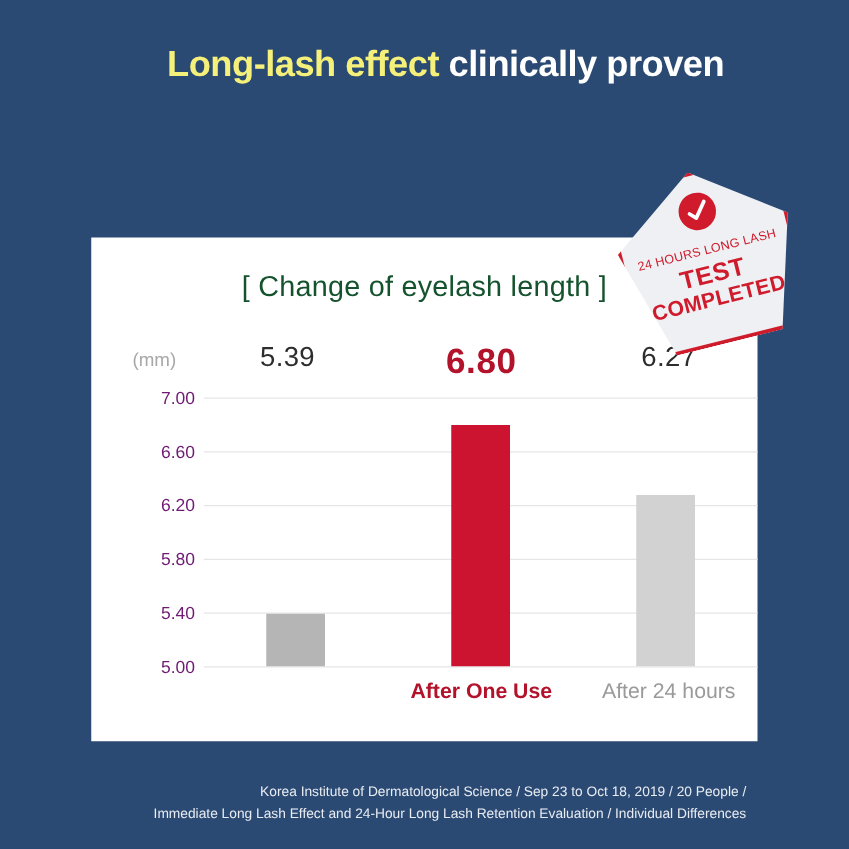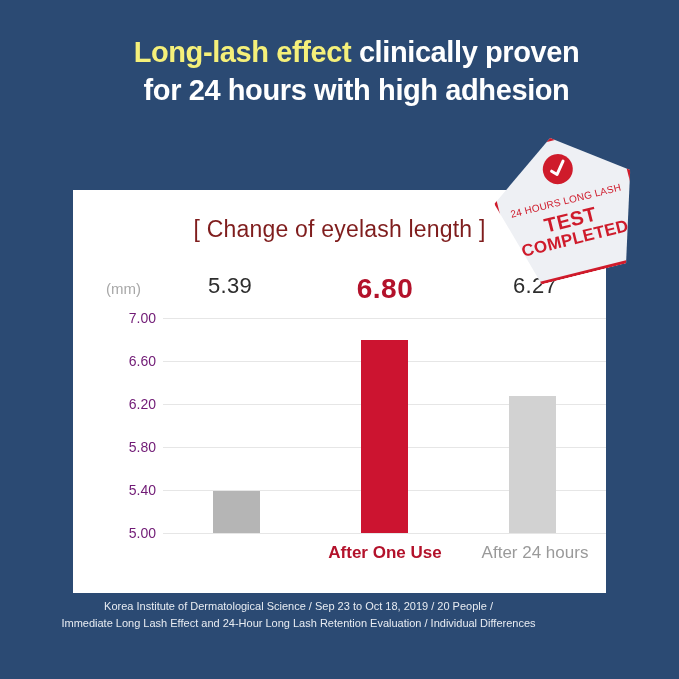--- a/index.html
+++ b/index.html
@@ -31,21 +31,21 @@
     left:73px; top:190px;
     width:533px; height:403px;
     background:#ffffff;
   }
 
   #chart-title {
     position:absolute;
     left:0; top:26px; width:533px;
     text-align:center;
     font-size:23px;
-    color:#7f1d1d;
+    color:#14532d;
     letter-spacing:0.2px;
   }
 
   
   #value-row {
     position:absolute;
     left:90px; top:83px;
     width:443px; height:36px;
   }
   .value-cell {
@@ -143,34 +143,33 @@
     color:#cf1b2b;
     font-weight:bold;
     line-height:20px;
   }
   #stamp-main .t1 { display:block; font-size:20px; letter-spacing:0.5px; }
   #stamp-main .t2 { display:block; font-size:17px; letter-spacing:0.3px; }
 
   
   #footnote {
     position:absolute;
-    left:0; top:598px; width:597px;
-    text-align:center;
+    left:0; top:626px; width:597px;
+    text-align:right;
     color:#e8ecf2;
     font-size:11px;
     line-height:17px;
   }
   #footnote .line { display:block; white-space:nowrap; }
 </style>
 </head>
 <body>
 
 <div id="headline">
   <span class="line"><span class="hl">Long-lash effect</span><span> clinically proven</span></span>
-  <span class="line">for 24 hours with high adhesion</span>
 </div>
 
 <div id="card">
 
   <div id="chart-title">[ Change of eyelash length ]</div>
 
   <div id="value-row">
     <div class="value-cell v0"><span class="value-txt">5.39</span></div>
     <div class="value-cell v1"><span class="value-txt">6.80</span></div>
     <div class="value-cell v2"><span class="value-txt">6.27</span></div>

